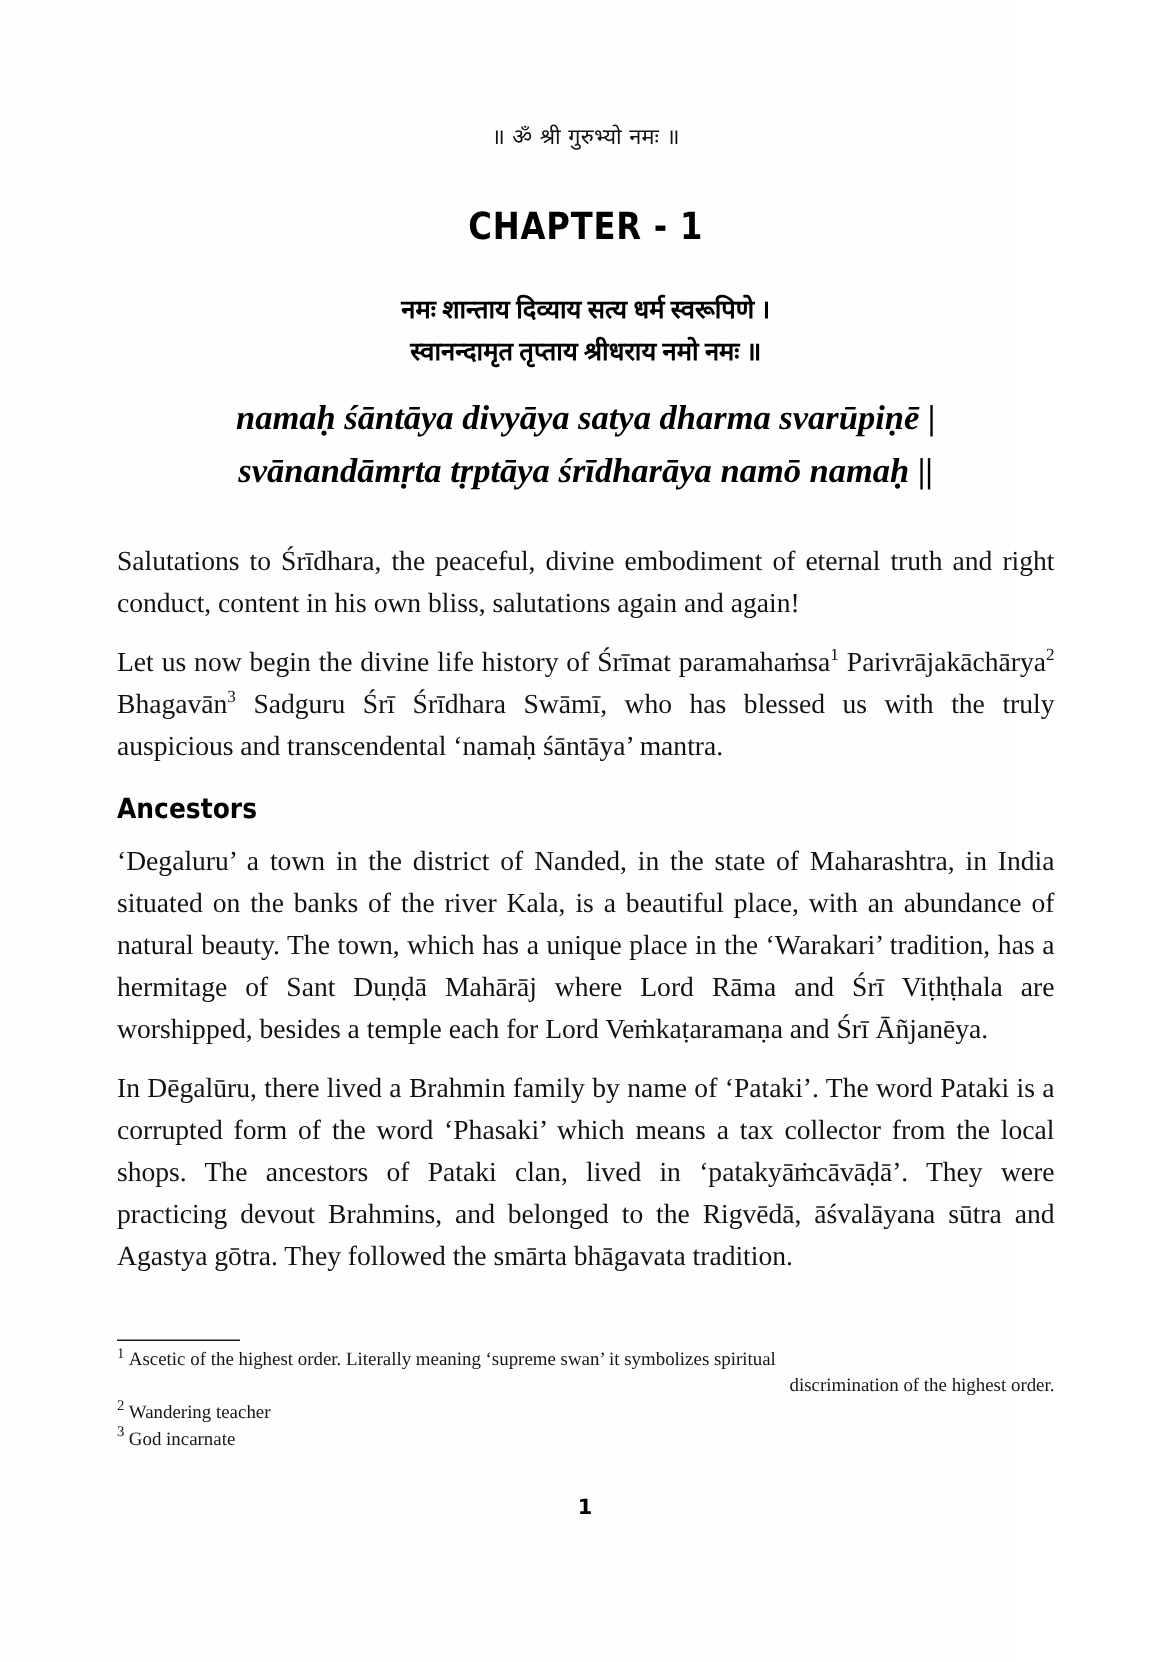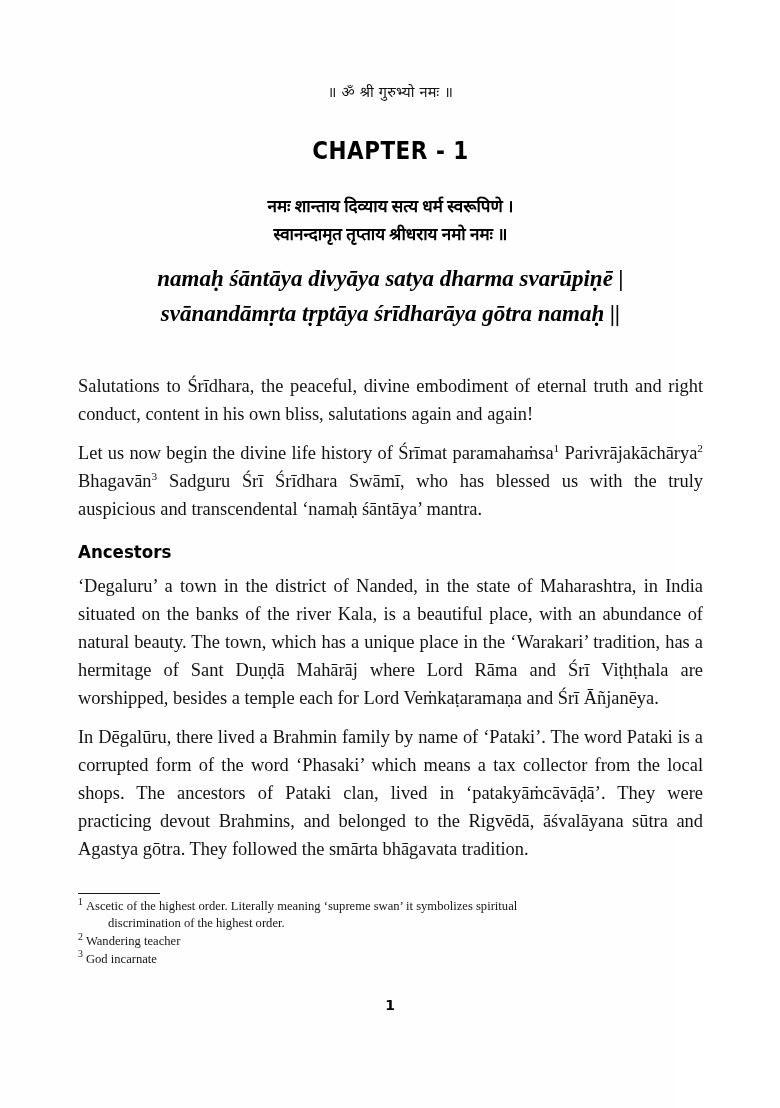--- a/index.html
+++ b/index.html
@@ -86,21 +86,21 @@
   
   .body-para {
     text-align: justify;
     font-size: 18.4px;
     line-height: 1.52;
     margin: 0 0 11px 0;
     color: #121212;
     -webkit-hyphens: none;
     hyphens: none;
   }
-  .body-para.first { margin-top: 41px; }
+  .body-para.first { margin-top: 29px; }
   .body-para sup {
     font-size: 0.62em;
     vertical-align: super;
     line-height: 0;
   }
 
   
   .section-heading {
     font-family: "DejaVu Sans", sans-serif;
     font-weight: bold;
@@ -135,21 +135,21 @@
   }
   .footnote sup {
     font-size: 0.78em;
     vertical-align: super;
     line-height: 0;
     margin-right: 3px;
   }
   .footnote-cont {
     display: block;
     padding-left: 8px;
-    text-align: left;
+    text-align: right;
     margin-left: 22px;
   }
 
   
   .page-number {
     position: absolute;
     left: 0;
     top: 997px;
     width: 780px;
     text-align: center;
@@ -169,21 +169,21 @@
       <div class="invocation-deva">॥ ॐ श्री गुरुभ्यो नमः ॥</div>
     </div>
 
     <div class="chapter-heading">CHAPTER - 1</div>
 
     <div class="verse">
       <div class="verse-deva-line">नमः शान्ताय दिव्याय सत्य धर्म स्वरूपिणे ।</div>
       <div class="verse-deva-line">स्वानन्दामृत तृप्ताय श्रीधराय नमो नमः ॥</div>
       <div class="verse-translit">
         <div class="verse-translit-line">namaḥ śāntāya divyāya satya dharma svarūpiṇē |</div>
-        <div class="verse-translit-line">svānandāmṛta tṛptāya śrīdharāya gōtra namaḥ ||</div>
+        <div class="verse-translit-line">svānandāmṛta tṛptāya śrīdharāya namō namaḥ ||</div>
       </div>
     </div>
 
     <p class="body-para first">Salutations to Śrīdhara, the peaceful, divine embodiment of eternal truth and right conduct, content in his own bliss, salutations again and again!</p>
 
     <p class="body-para"><span>Let us now begin the divine life history of Śrīmat paramahaṁsa</span><sup>1</sup><span> Parivrājakāchārya</span><sup>2</sup><span> Bhagavān</span><sup>3</sup><span> Sadguru Śrī Śrīdhara Swāmī, who has blessed us with the truly auspicious and transcendental ‘namaḥ śāntāya’ mantra.</span></p>
 
     <div class="section-heading">Ancestors</div>
 
     <p class="body-para">‘Degaluru’ a town in the district of Nanded, in the state of Maharashtra, in India situated on the banks of the river Kala, is a beautiful place, with an abundance of natural beauty. The town, which has a unique place in the ‘Warakari’ tradition, has a hermitage of Sant Duṇḍā Mahārāj where Lord Rāma and Śrī Viṭhṭhala are worshipped, besides a temple each for Lord Veṁkaṭaramaṇa and Śrī Āñjanēya.</p>

